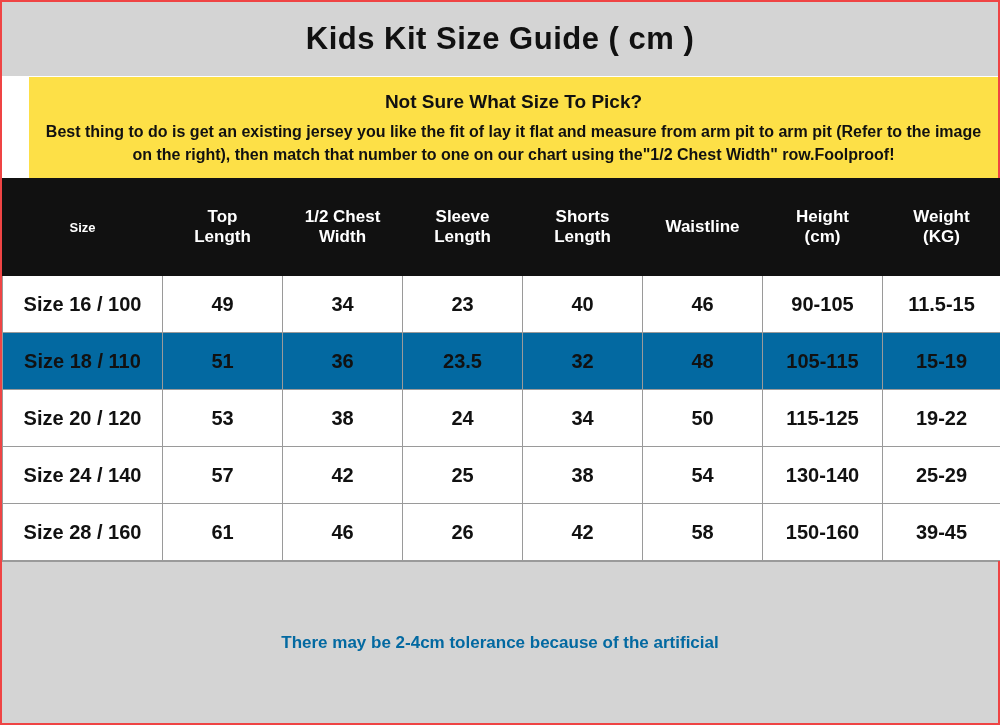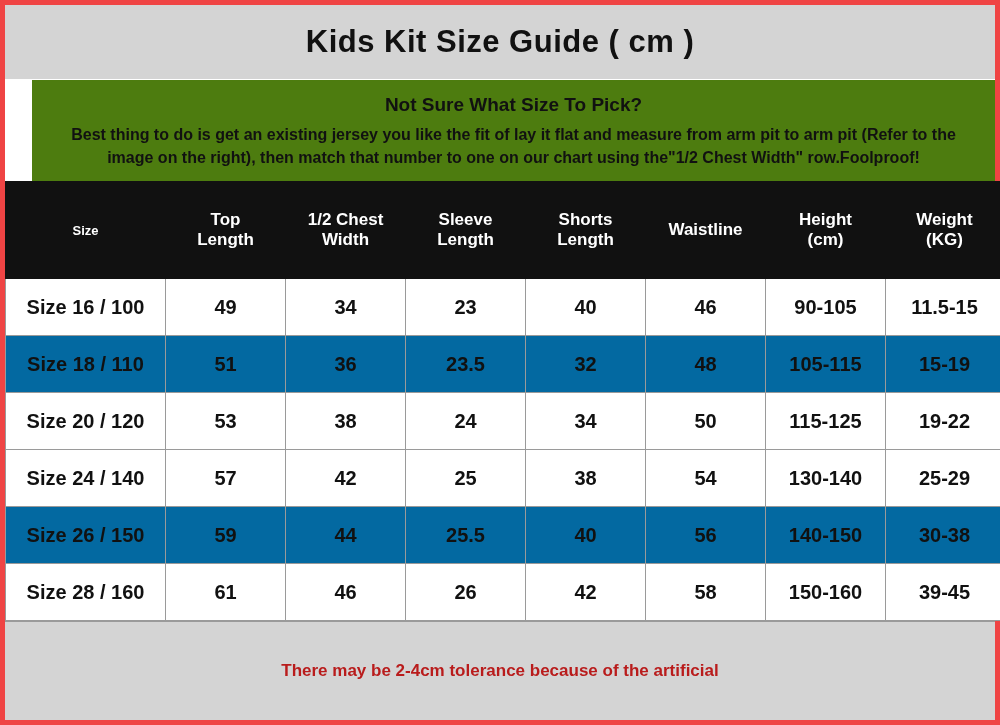--- a/index.html
+++ b/index.html
@@ -14,41 +14,41 @@
     color: #141414;
     overflow: hidden;
   }
   .sheet {
     width: 1000px;
     height: 725px;
     box-sizing: border-box;
     display: flex;
     flex-direction: column;
     background: #ffffff;
-    border: 5px solid #ef4444;
+    border: 2px solid #ef4444;
   }
   
   .title-bar {
     height: 74px;
     background: #d4d4d4;
     display: flex;
     align-items: center;
     justify-content: center;
     border-bottom: 1px solid #ffffff;
   }
   .title-bar .title {
     font-size: 31px;
     font-weight: bold;
     letter-spacing: 0.5px;
     color: #111111;
     text-align: center;
   }
   
   .intro {
-    background: #4d7c0f;
+    background: #fde047;
     padding: 14px 16px 12px 16px;
     text-align: center;
     margin-left: 27px;
   }
   .intro .sub {
     font-size: 19px;
     font-weight: bold;
     margin-bottom: 7px;
     color: #111111;
   }
@@ -114,21 +114,21 @@
     flex: 1;
     background: #d4d4d4;
     display: flex;
     align-items: center;
     justify-content: center;
     border-top: 1px solid #9a9a9a;
   }
   .footer .footer-text {
     font-size: 17px;
     font-weight: bold;
-    color: #b91c1c;
+    color: #0369a1;
     text-align: left;
   }
 </style>
 </head>
 <body>
 
 <div class="sheet">
 
   <div class="title-bar">
     <div class="title">Kids Kit Size Guide ( cm )</div>
@@ -218,30 +218,20 @@
       <tr class="odd">
         <td class="size-cell">Size 24 / 140</td>
         <td>57</td>
         <td>42</td>
         <td>25</td>
         <td>38</td>
         <td>54</td>
         <td>130-140</td>
         <td>25-29</td>
       </tr>
-      <tr class="even">
-        <td class="size-cell">Size 26 / 150</td>
-        <td>59</td>
-        <td>44</td>
-        <td>25.5</td>
-        <td>40</td>
-        <td>56</td>
-        <td>140-150</td>
-        <td>30-38</td>
-      </tr>
       <tr class="odd">
         <td class="size-cell">Size 28 / 160</td>
         <td>61</td>
         <td>46</td>
         <td>26</td>
         <td>42</td>
         <td>58</td>
         <td>150-160</td>
         <td>39-45</td>
       </tr>

